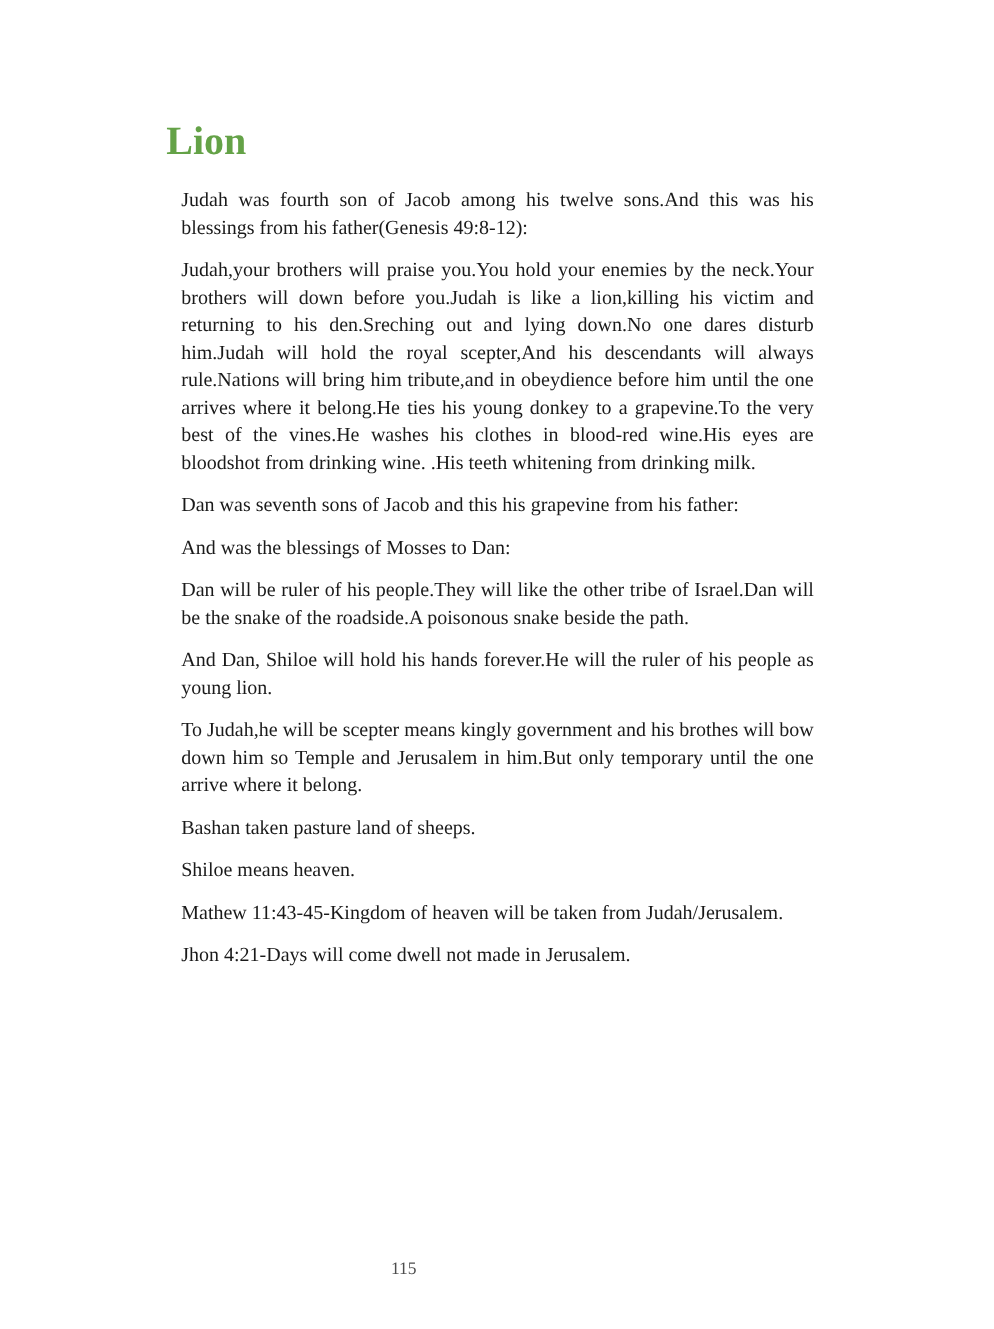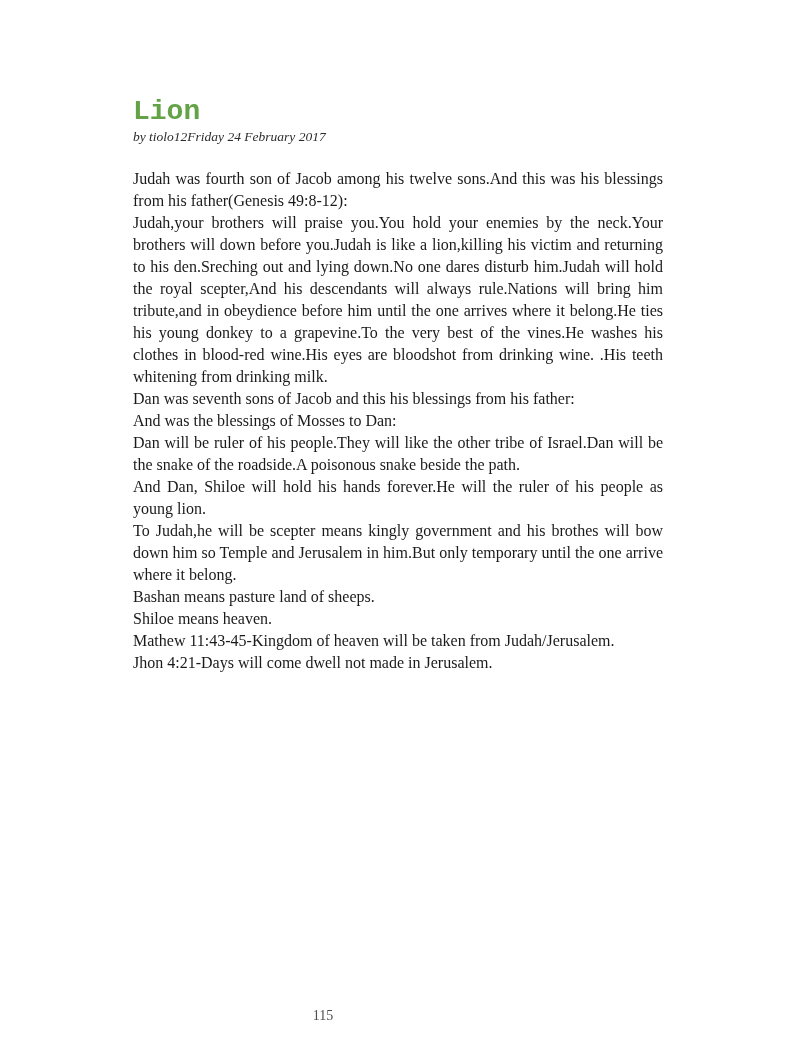--- a/index.html
+++ b/index.html
@@ -16,68 +16,67 @@
     overflow: hidden;
   }
   .content {
     position: absolute;
     left: 133px;
     top: 97px;
     width: 530px;
   }
   .title {
     margin: 0;
-    font-size: 28px;
+    font-size: 32px;
     line-height: 30px;
     font-weight: bold;
     color: #64a247;
-    font-family: Liberation Mono, monospace;
+    font-family: Liberation Serif, serif;
   }
   .byline {
     margin-top: 2px;
     font-size: 13.5px;
     line-height: 16px;
     font-style: italic;
     color: #2b2b2b;
   }
   .body-text {
     margin-top: 23px;
     color: #1a1a1a;
   }
   .body-text p {
-    margin: 0;
+    margin: 12px;
     font-size: 16px;
     line-height: 22px;
     text-align: justify;
   }
   .footer {
     position: absolute;
     top: 1008px;
     left: 0;
     width: 646px;
     text-align: center;
     font-size: 14px;
     color: #4d4d4d;
   }
 </style>
 </head>
 <body>
 
 <div class="page">
   <div class="content">
     <h1 class="title">Lion</h1>
-    <div class="byline">by tiolo12Friday 24 February 2017</div>
     <div class="body-text">
       <p>Judah was fourth son of Jacob among his twelve sons.And this was his blessings from his father(Genesis 49:8-12):</p>
       <p>Judah,your brothers will praise you.You hold your enemies by the neck.Your brothers will down before you.Judah is like a lion,killing his victim and returning to his den.Sreching out and lying down.No one dares disturb him.Judah will hold the royal scepter,And his descendants will always rule.Nations will bring him tribute,and in obeydience before him until the one arrives where it belong.He ties his young donkey to a grapevine.To the very best of the vines.He washes his clothes in blood-red wine.His eyes are bloodshot from drinking wine. .His teeth whitening from drinking milk.</p>
-      <p>Dan was seventh sons of Jacob and this his blessings from his father:</p>
+      <p>Dan was seventh sons of Jacob and this his grapevine from his father:</p>
       <p>And was the blessings of Mosses to Dan:</p>
       <p>Dan will be ruler of his people.They will like the other tribe of Israel.Dan will be the snake of the roadside.A poisonous snake beside the path.</p>
       <p>And Dan, Shiloe will hold his hands forever.He will the ruler of his people as young lion.</p>
       <p>To Judah,he will be scepter means kingly government and his brothes will bow down him so Temple and Jerusalem in him.But only temporary until the one arrive where it belong.</p>
-      <p>Bashan means pasture land of sheeps.</p>
+      <p>Bashan taken pasture land of sheeps.</p>
       <p>Shiloe means heaven.</p>
       <p>Mathew 11:43-45-Kingdom of heaven will be taken from Judah/Jerusalem.</p>
       <p>Jhon 4:21-Days will come dwell not made in Jerusalem.</p>
     </div>
   </div>
   <div class="footer">115</div>
 </div>
 
 </body></html>

